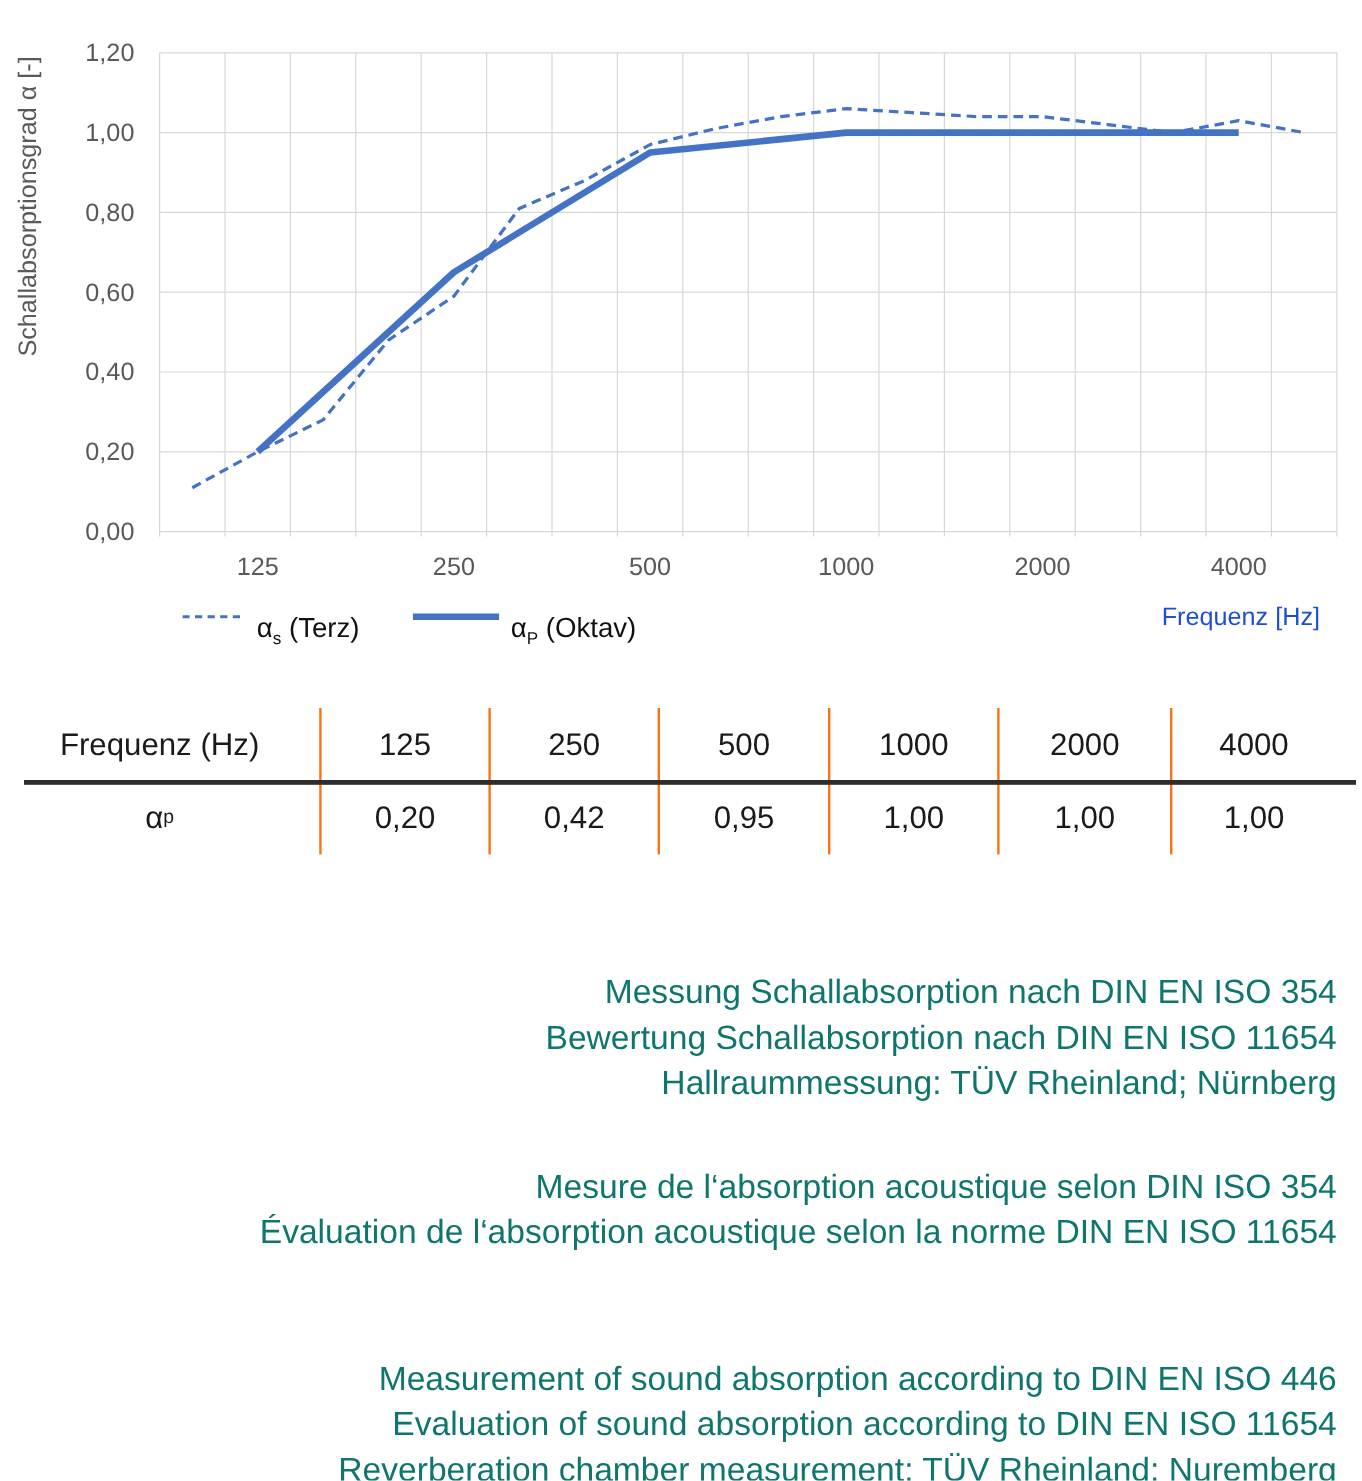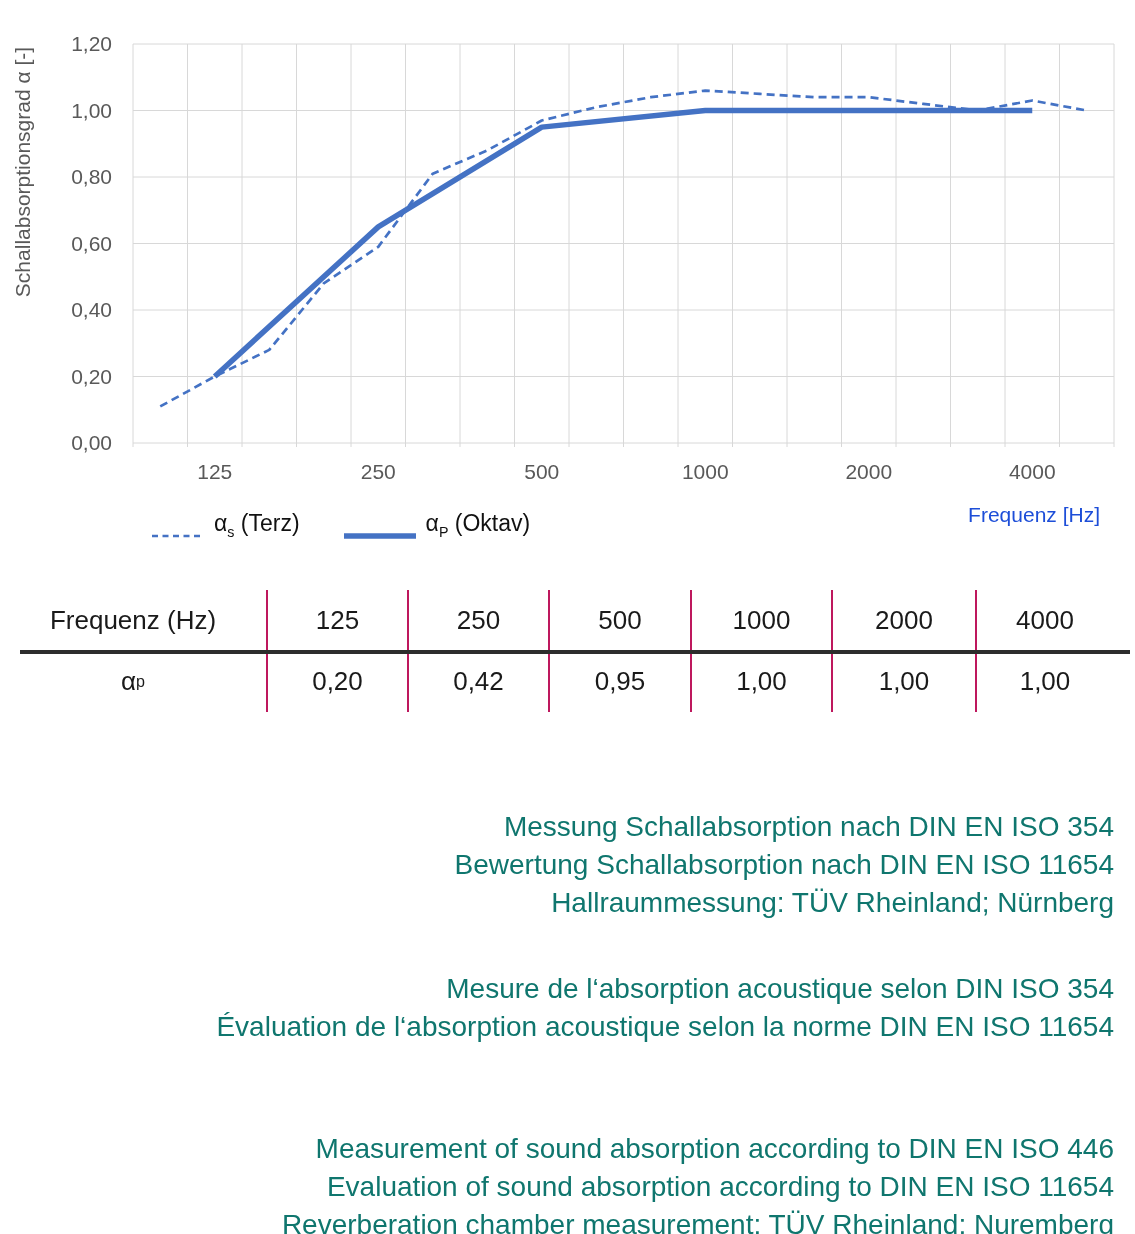--- a/index.html
+++ b/index.html
@@ -2,28 +2,28 @@
 <html><head>
 <meta charset="utf-8">
 <style>
   html,body{margin:0;padding:0;background:#fff;}
   .page{position:relative;width:1135px;height:1234px;background:#ffffff;overflow:hidden;
         font-family:"Liberation Sans","DejaVu Sans",sans-serif;color:#1a1a1a;}
   #chart{position:absolute;left:0;top:0;}
   #chart text{font-family:"Liberation Sans","DejaVu Sans",sans-serif;}
   .legend{position:absolute;left:152px;top:510px;display:flex;align-items:center;gap:44px;
           font-size:23px;color:#111;}
-  .legend-item{display:flex;align-items:flex-end;gap:10px;}
+  .legend-item{display:flex;align-items:flex-start;gap:10px;}
   .legend-item sub{font-size:0.62em;}
   .x-axis-title{position:absolute;top:502px;right:35px;font-size:21px;color:#1d4ed8;line-height:26px;}
   .freq-table{position:absolute;top:590px;left:0;width:1135px;display:grid;
               grid-template-columns:268px 141px 141px 142px 141px 144px 1fr;
               grid-auto-rows:61px;}
   .t-cell{display:flex;align-items:center;justify-content:center;font-size:26px;
-          border-right:2px solid #be185d;white-space:nowrap;}
+          border-right:2px solid #f97316;white-space:nowrap;}
   .t-cell.last{border-right:none;padding-right:22px;}
   .t-cell sub{font-size:0.62em;}
   .table-rule{position:absolute;top:650px;left:20px;width:1110px;height:4px;background:#2d2d2d;}
   .note{position:absolute;right:21px;text-align:right;font-size:28px;line-height:38px;color:#0f766e;margin-top:28px;}
   .note-de{top:780px;}
   .note-fr{top:942px;}
   .note-en{top:1102px;}
 </style>
 </head>
 <body>

